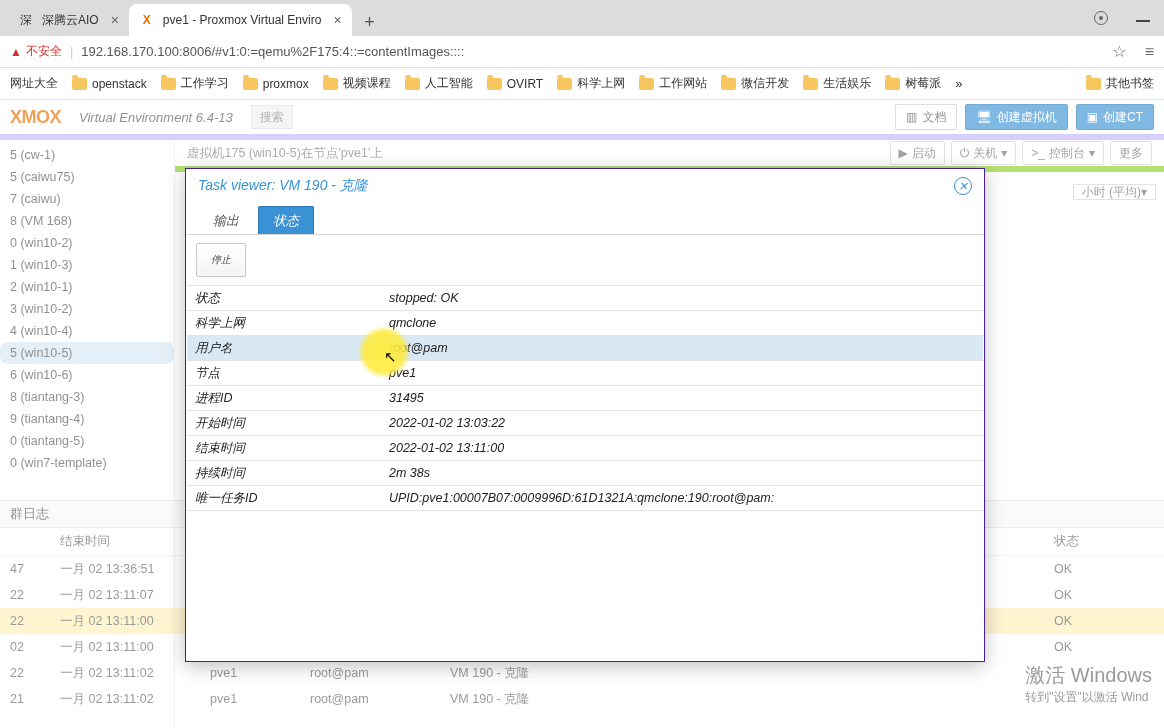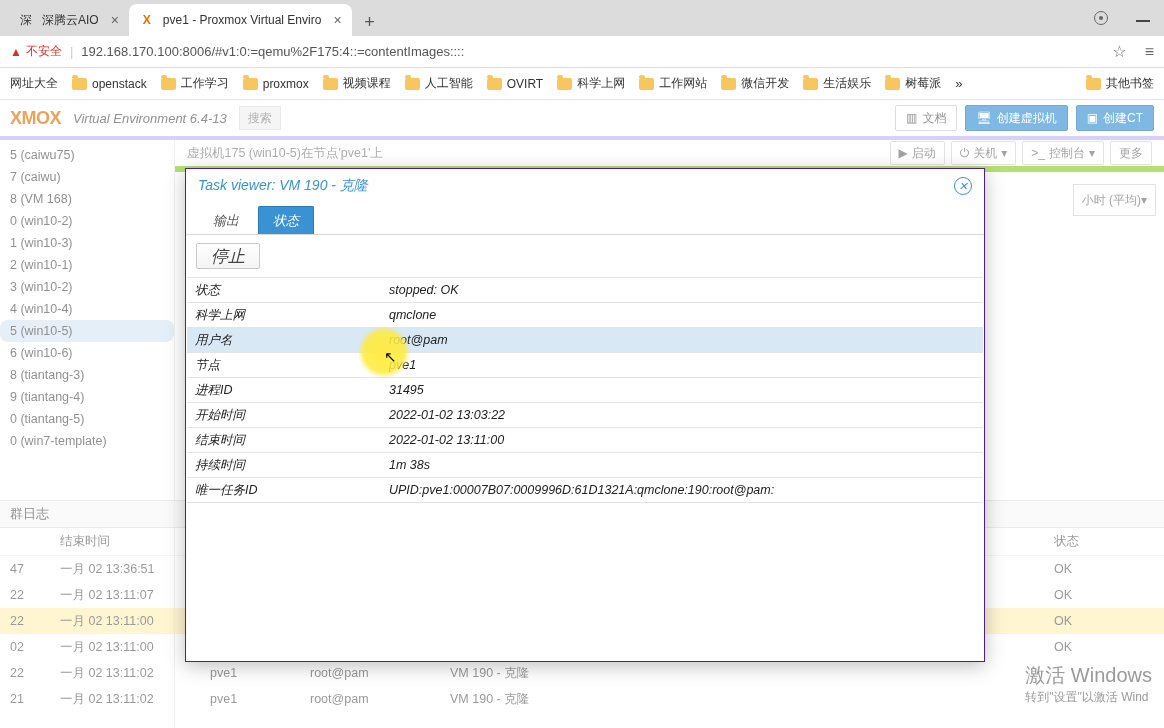--- a/index.html
+++ b/index.html
@@ -29,40 +29,40 @@
 
   
   .bookmarks { height: 32px; background:#fff; border-bottom:1px solid #e5e5e5; display:flex; align-items:center; gap:14px; padding:0 10px; }
   .bm { display:flex; align-items:center; gap:5px; font-size:12px; color:#333; }
   .bm .folder { width:15px; height:12px; background:#f7c65f; border-radius:2px; position:relative; }
   .bm .folder::before { content:""; position:absolute; left:0; top:-3px; width:6px; height:3px; background:#f7c65f; border-radius:2px 2px 0 0;}
   .bm-more { color:#333; }
   .bm-right { margin-left:auto; display:flex; gap:14px; }
 
   
-  .pmx-top { height: 40px; background:#fff; border-bottom:4px solid #c4b5fd; display:flex; align-items:center; padding:0 10px; gap:12px; filter: opacity(0.65);}
+  .pmx-top { height: 40px; background:#fff; border-bottom:6px solid #c4b5fd; display:flex; align-items:center; padding:0 10px; gap:18px; filter: opacity(0.65);}
   .pmx-logo { font-weight:bold; font-size:18px; letter-spacing:-0.5px;}
   .pmx-logo .x { color:#e57000;}
   .pmx-logo .mo { color:#e57000;}
   .pmx-ver { color:#555; font-size:13px;font-style:italic; }
   .pmx-search { flex:0 0 auto; height:24px; background:#f0f0f0; border:1px solid #ddd; padding:0 8px; display:flex; align-items:center; font-size:12px; color:#888;}
   .pmx-right { margin-left:auto; display:flex; gap:8px; }
   .pmx-btn { border:1px solid #c9c9c9; background:#fff; height:26px; padding:0 10px; display:flex; align-items:center; gap:5px; font-size:12px; color:#555; border-radius:2px;}
   .pmx-btn.primary { background:#3892d4; border-color:#2b7ab5; color:#fff; }
 
   
   .pmx-body { display:flex; height: calc(728px - 36px - 32px - 32px - 40px); position:relative;}
   .sidebar { width:175px; border-right:1px solid #e5e5e5; padding-top:4px; filter:opacity(0.55); font-size:12.5px; color:#333;}
   .sidebar .node-item { height:22px; display:flex; align-items:center; padding-left:10px; white-space:nowrap;}
   .sidebar .node-item.selected { background:#cfe2f3;border-radius:8px; }
   .content { flex:1; position:relative; }
   .crumb { height:32px; padding:0 12px; display:flex; align-items:center; font-size:12.5px; color:#777; filter:opacity(0.6); border-bottom:6px solid #84cc16;}
   .crumb-right { margin-left:auto; display:flex; gap:6px;}
   .crumb-btn { border:1px solid #d0d0d0; height:24px; padding:0 8px; display:flex; align-items:center; gap:4px; font-size:12px; color:#666; border-radius:2px; background:#fff;}
-  .hour-dd { position:absolute; right:8px; top:44px; border:1px solid #d0d0d0; height:32px; padding:0 8px; display:flex; align-items:center; font-size:12px; color:#666; background:#fff; filter:opacity(0.6);}
+  .hour-dd { position:absolute; right:8px; top:44px; border:1px solid #d0d0d0; height:16px; padding:0 8px; display:flex; align-items:center; font-size:12px; color:#666; background:#fff; filter:opacity(0.6);}
 
   
   .cluster-log-head { position:absolute; left:0; right:0; top:360px; height:28px; background:#f7f7f7; border-top:1px solid #ddd; border-bottom:1px solid #ddd; display:flex; align-items:center; padding-left:10px; font-size:13px; color:#444; filter:opacity(0.6);}
   .log-headers { position:absolute; left:0; right:0; top:388px; height:28px; display:flex; align-items:center; font-size:12.5px; color:#555; filter:opacity(0.6); border-bottom:1px solid #eee;}
   .col-start { width:60px; padding-left:10px;}
   .col-end { width:150px;}
   .col-node { width:100px;}
   .col-user { width:140px;}
   .col-desc { flex:1;}
   .col-status { width:110px; text-align:left;}
@@ -71,21 +71,21 @@
   .log-row.hl { background:#ffeeb3; }
 
   
   .modal { position:absolute; left:185px; top:168px; width:800px; height:494px; background:#fff; border:1px solid #4c1d95; box-shadow:0 4px 18px rgba(0,0,0,0.25); z-index:50;font-style:italic;}
   .modal-title { height:34px; display:flex; align-items:center; padding:0 12px; font-size:14px; color:#3892d4; }
   .modal-close { margin-left:auto; width:18px; height:18px; border:1.5px solid #3892d4; border-radius:50%; display:flex; align-items:center; justify-content:center; color:#3892d4; font-size:11px; line-height:1;}
   .tabbar { height:32px; display:flex; align-items:flex-end; padding-left:12px; gap:4px; border-bottom:1px solid #d8d8d8;}
   .mtab { height:28px; padding:0 14px; display:flex; align-items:center; font-size:13px; color:#555; border:1px solid transparent; border-bottom:none; position:relative; }
   .mtab.active { background:#3892d4; color:#fff; border-color:#2b7ab5; border-radius:2px 2px 0 0;}
   .stop-wrap { padding:8px 10px; border-bottom:0px solid #eaeaea;}
-  .stop-btn { border:1px solid #c9c9c9; height:26px; padding:0 14px; display:inline-flex; align-items:center; font-size:17px; color:#444; background:linear-gradient(#fff,#f4f4f4); border-radius:2px;}
+  .stop-btn { border:1px solid #c9c9c9; height:34px; padding:0 14px; display:inline-flex; align-items:center; font-size:10px; color:#444; background:linear-gradient(#fff,#f4f4f4); border-radius:2px;}
   .status-table { width:calc(100% - 2px); margin:0 1px; border-top:1px solid #e4e4e4; }
   .srow { display:flex; height:25px; border-bottom:1px solid #e4e4e4; align-items:center; font-size:12.5px;}
   .srow.hover { background:#d9e8f5;}
   .srow .k { width:198px; padding-left:8px; color:#222;}
   .srow .v { flex:1; padding-left:4px; color:#222;}
 
   
   .cursor-spot { position:absolute; width:52px; height:52px; background: radial-gradient(circle, rgba(255,235,59,0.95) 0%, rgba(255,235,59,0.85) 55%, rgba(255,235,59,0) 72%); border-radius:50%; z-index:60; pointer-events:none;}
   .cursor-arrow { position:absolute; z-index:61; font-size:15px; color:#000; transform: translate(-2px,-2px); pointer-events:none;}
 
@@ -201,20 +201,21 @@
       </div>
     <div class="pmx-btn primary">
         <span>▣</span>
         <span>创建CT</span>
       </div>
   </div>
 </div>
 
 <div class="pmx-body">
   <div class="sidebar" id="sidebar">
+      <div class="node-item">5 (cw-1)</div>
       <div class="node-item">5 (caiwu75)</div>
       <div class="node-item">7 (caiwu)</div>
       <div class="node-item">8 (VM 168)</div>
       <div class="node-item">0 (win10-2)</div>
       <div class="node-item">1 (win10-3)</div>
       <div class="node-item">2 (win10-1)</div>
       <div class="node-item">3 (win10-2)</div>
       <div class="node-item">4 (win10-4)</div>
       <div class="node-item selected">5 (win10-5)</div>
       <div class="node-item">6 (win10-6)</div>
@@ -349,21 +350,21 @@
       <div class="srow">
         <div class="k">开始时间</div>
         <div class="v">2022-01-02 13:03:22</div>
       </div>
       <div class="srow">
         <div class="k">结束时间</div>
         <div class="v">2022-01-02 13:11:00</div>
       </div>
       <div class="srow">
         <div class="k">持续时间</div>
-        <div class="v">1m 38s</div>
+        <div class="v">2m 38s</div>
       </div>
       <div class="srow">
         <div class="k">唯一任务ID</div>
         <div class="v">UPID:pve1:00007B07:0009996D:61D1321A:qmclone:190:root@pam:</div>
       </div>
     </div>
 </div>
 
 <div class="cursor-spot" style="left:358px; top:326px;"></div>
 <div class="cursor-arrow" style="left:386px; top:350px;">↖</div>

